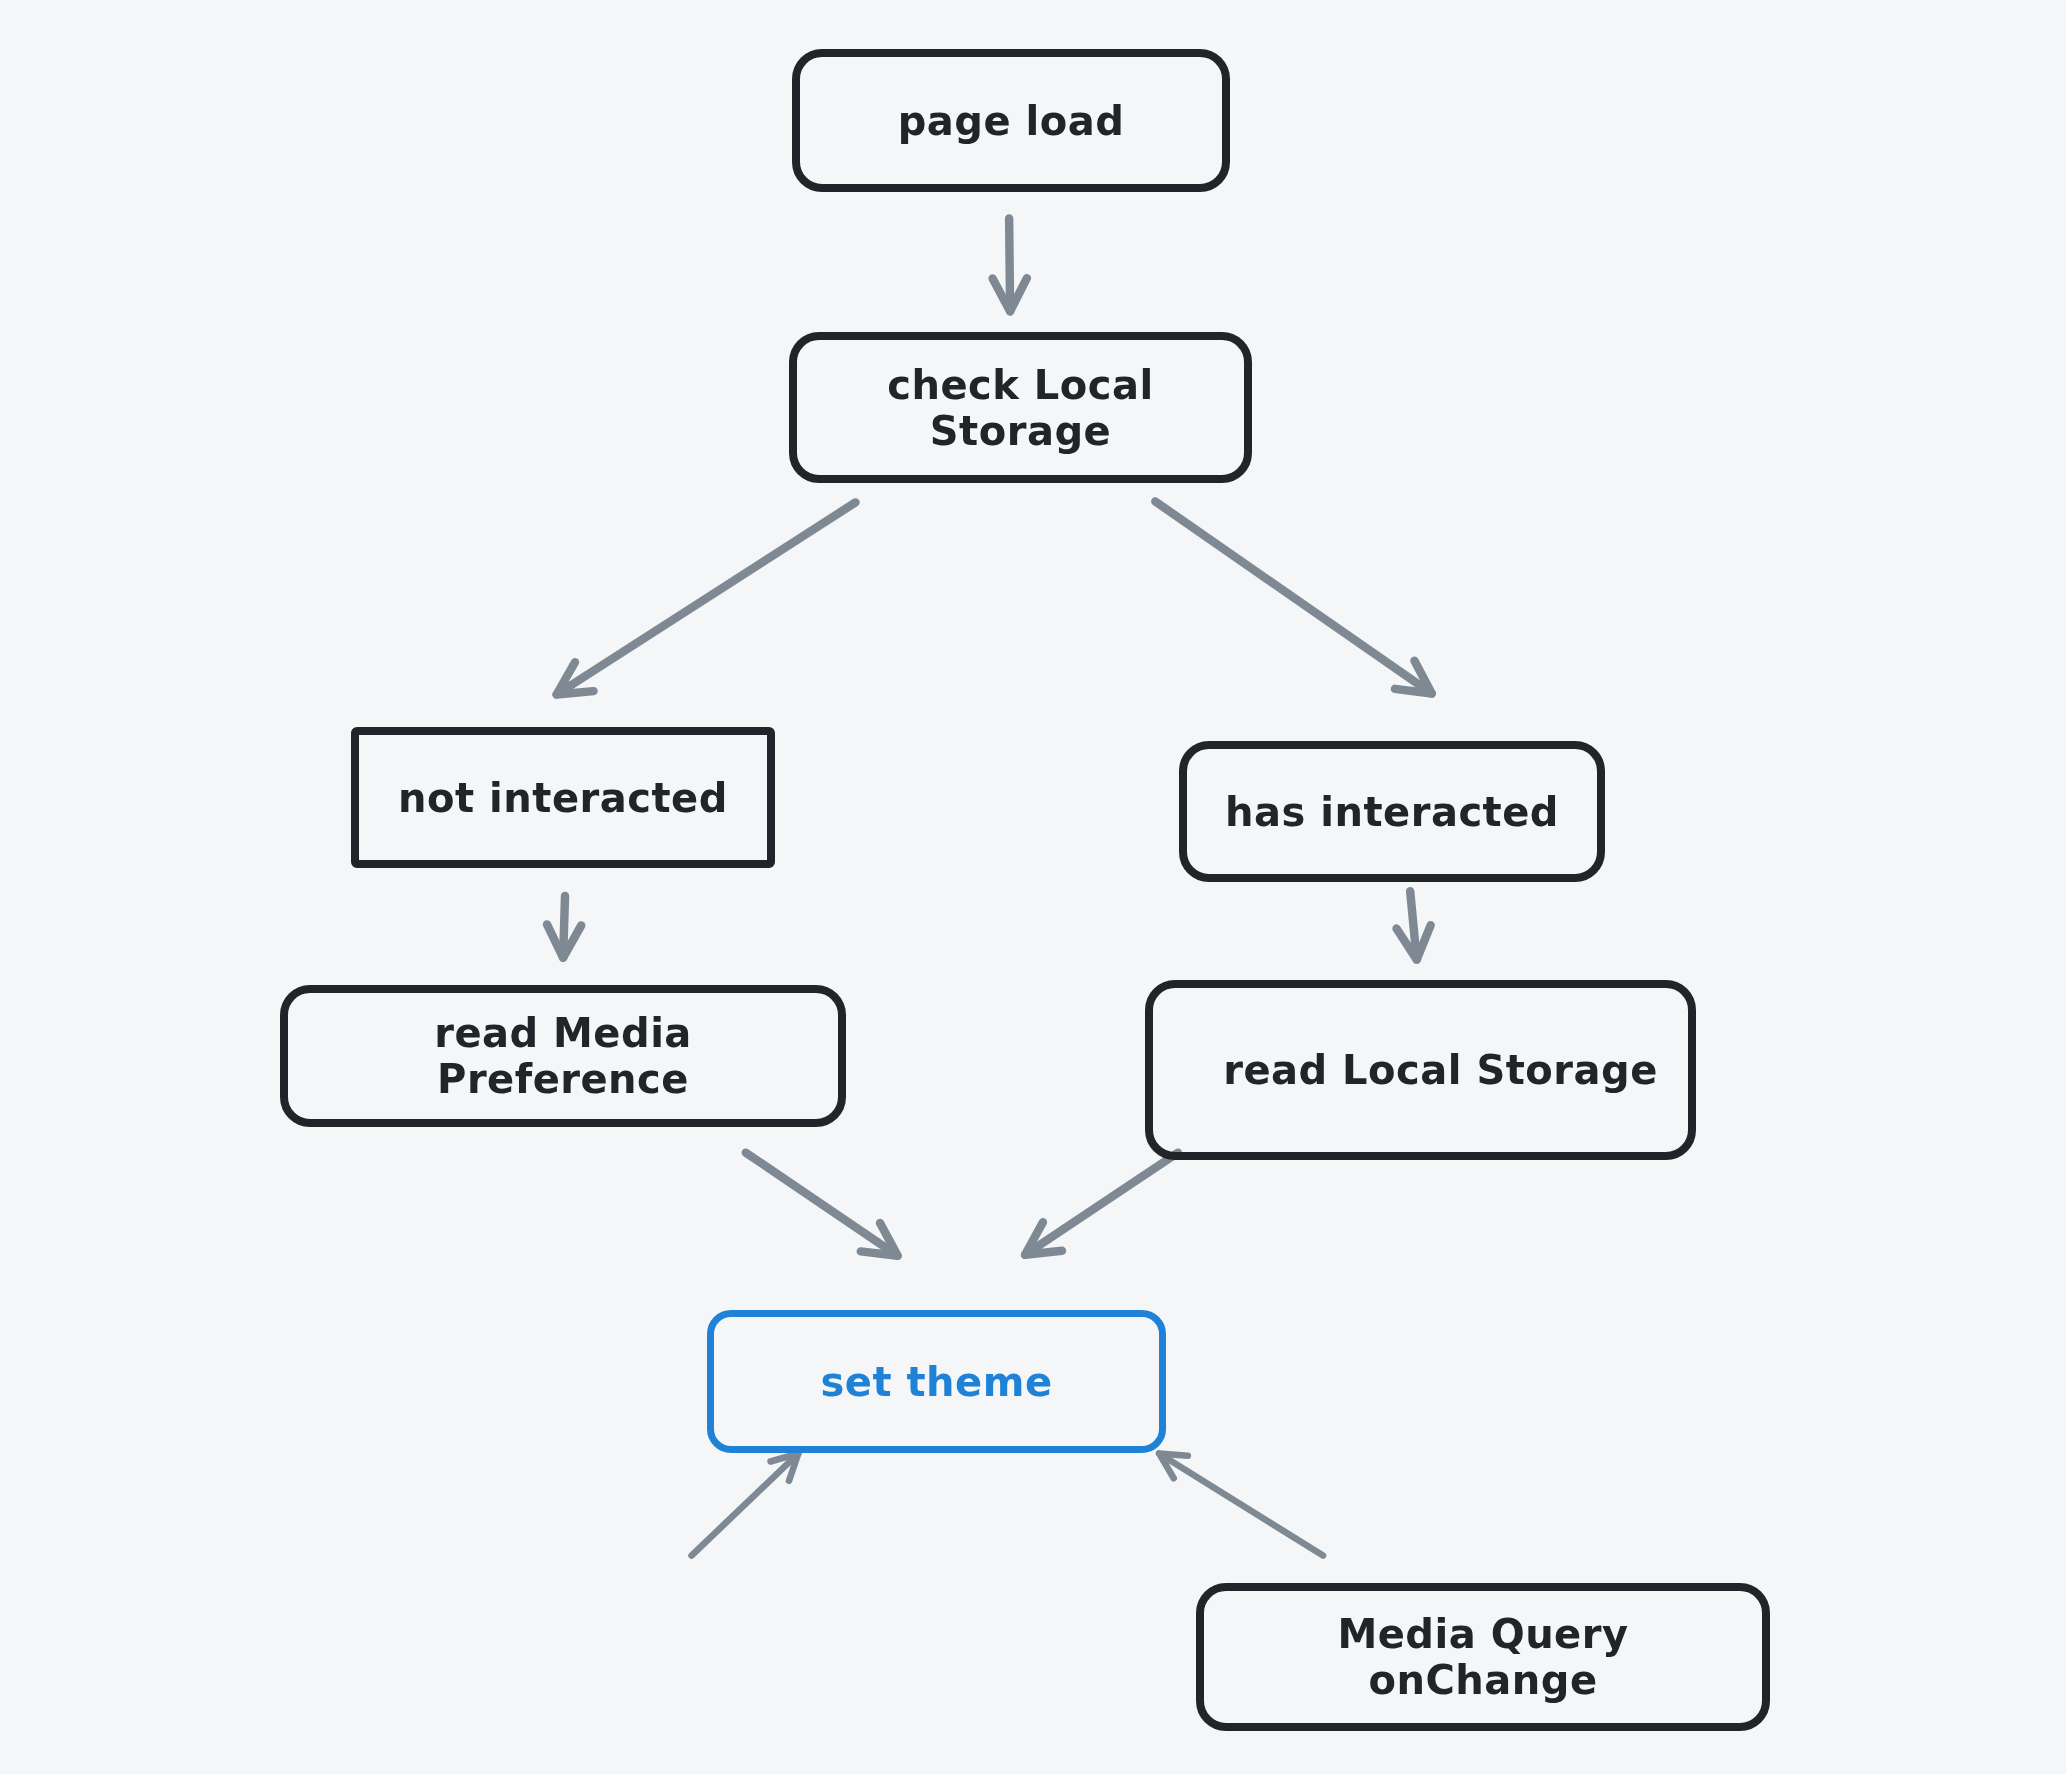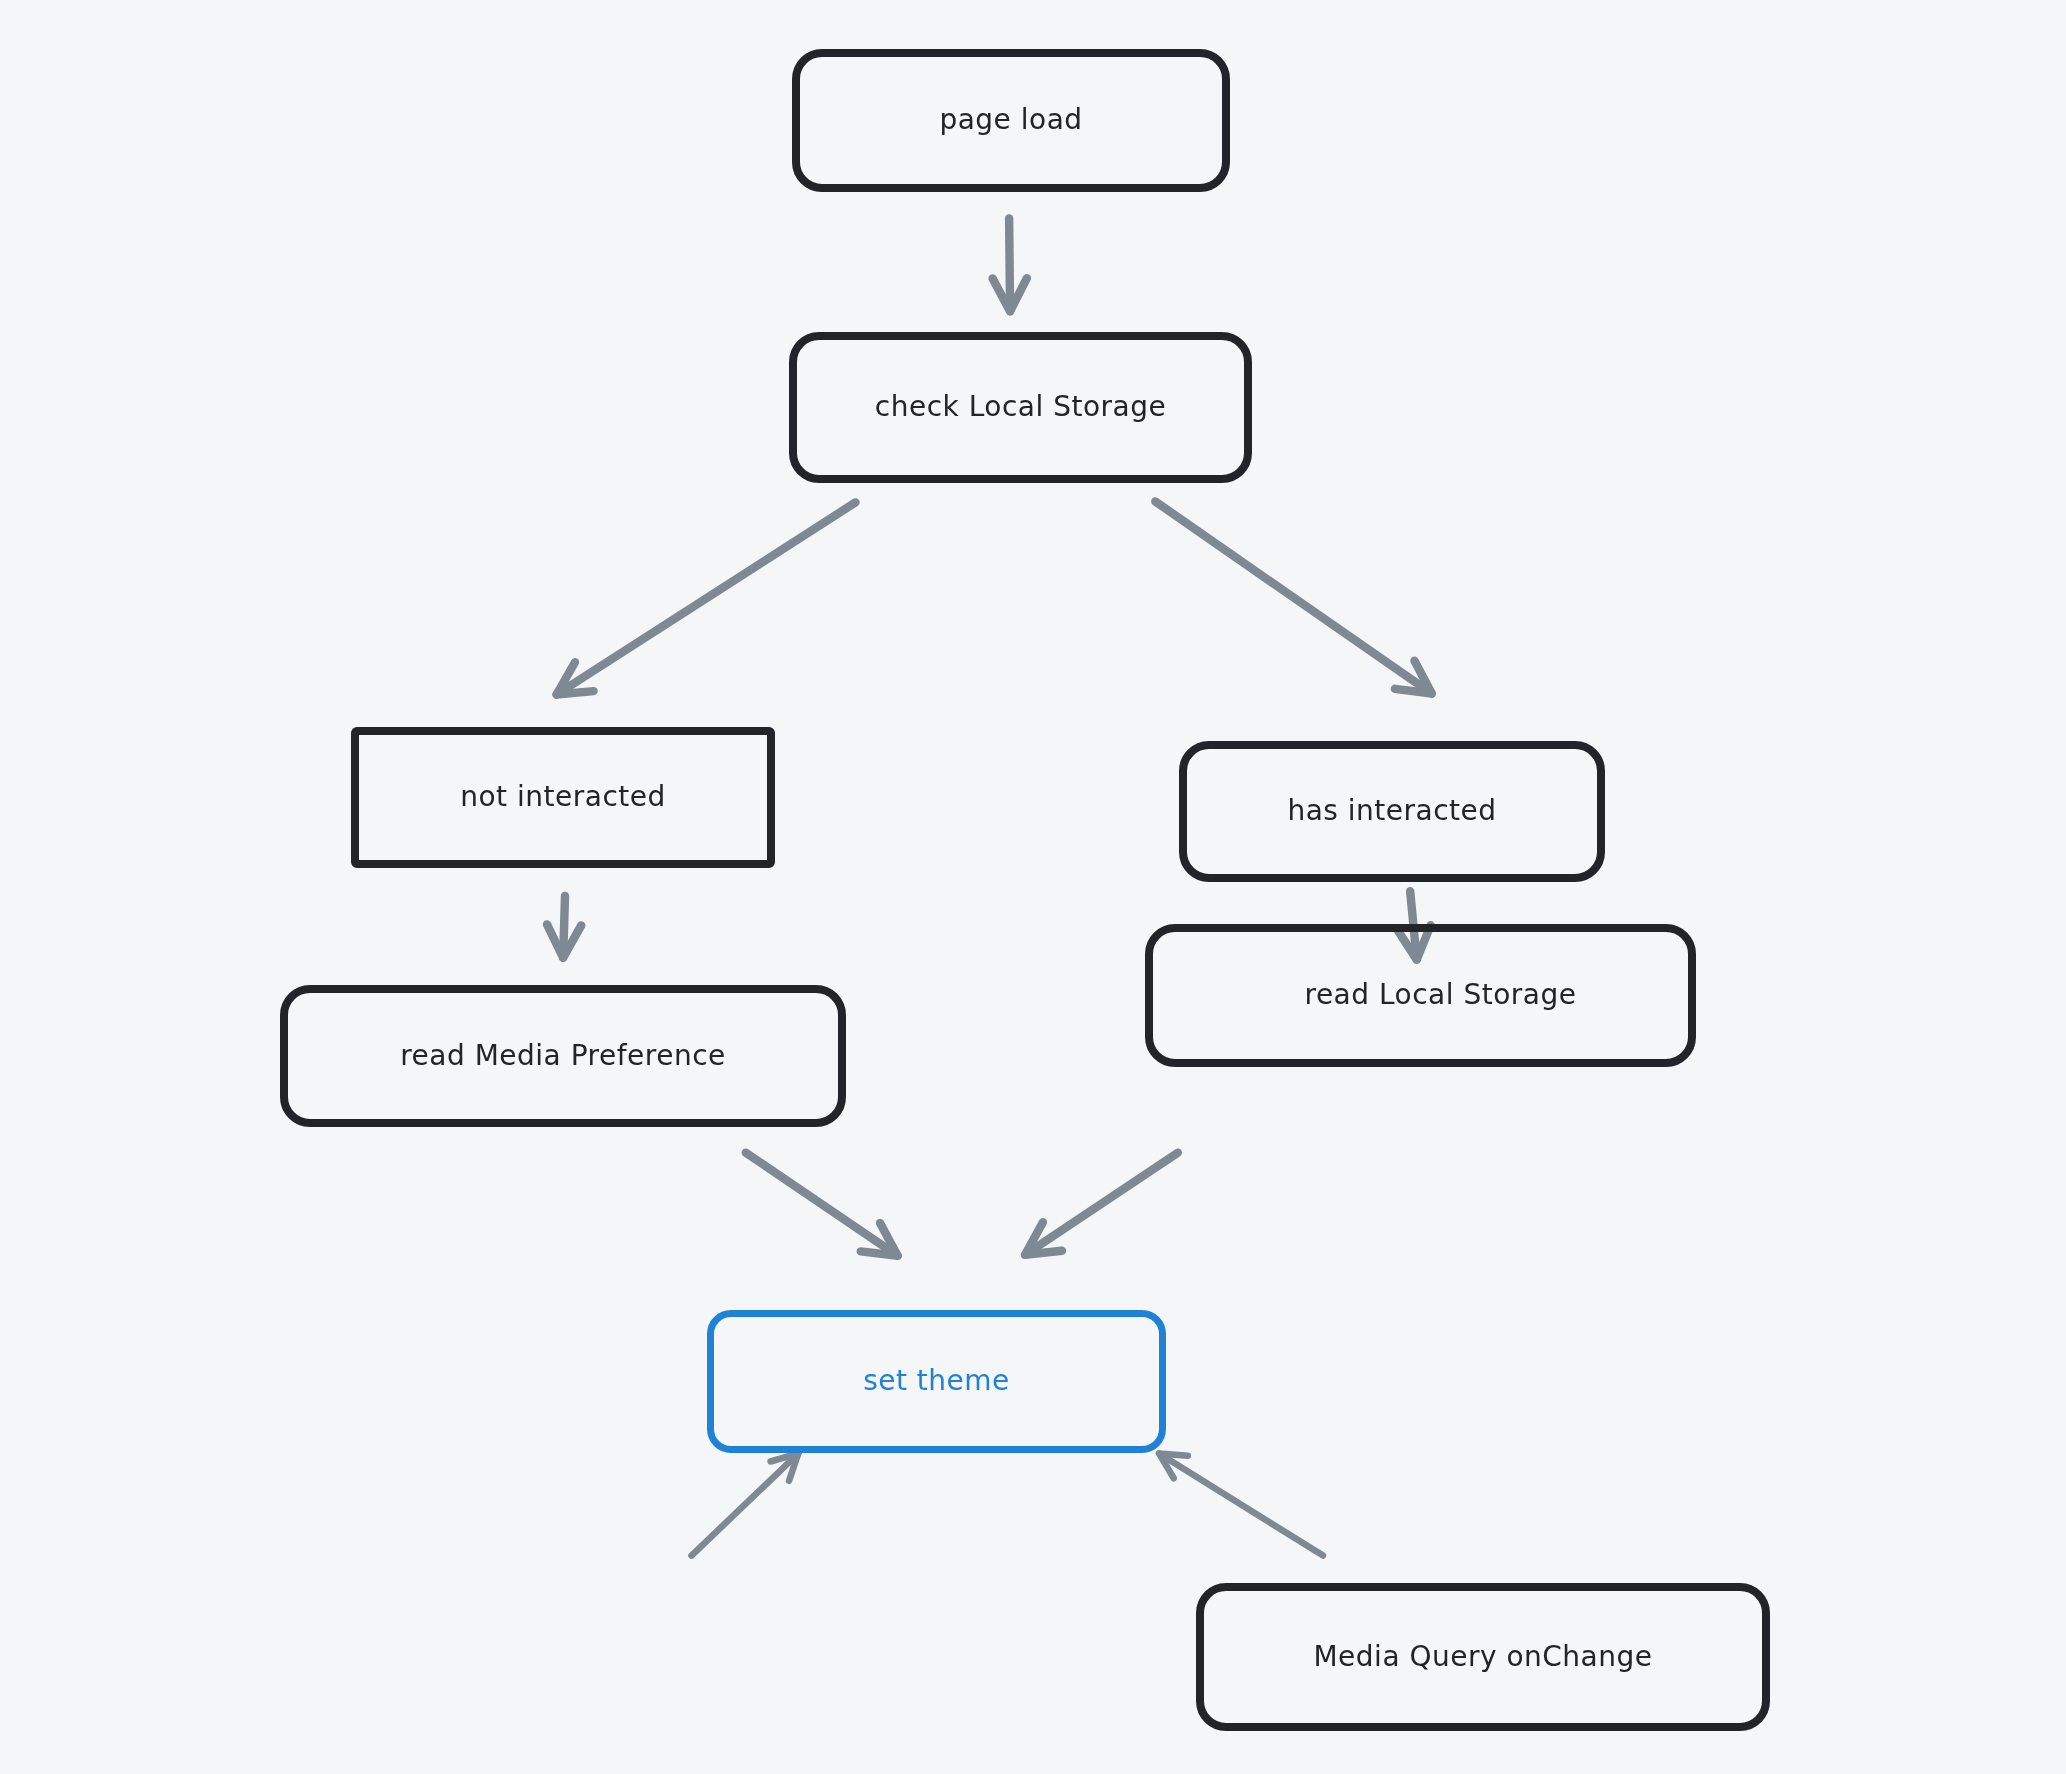--- a/index.html
+++ b/index.html
@@ -27,22 +27,22 @@
     box-sizing: border-box;
     border: 8.4px solid var(--ink, #212428);
     border-radius: 30px;
     background: transparent;
     display: flex;
     align-items: center;
     justify-content: center;
     text-align: center;
   }
   .node-label {
-    font-size: 28px;
-    font-weight: 400;
+    font-size: 40px;
+    font-weight: 700;
     color: var(--ink, #212428);
     letter-spacing: 0.5px;
     padding: 0 19px;
     line-height: 1.15;
   }
   .node.accent {
     border-color: var(--accent, #2082d6);
     border-width: 7.5px;
     border-radius: 24px;
   }
@@ -100,21 +100,21 @@
     </div>
     <div class="node" style="left: 351px; top: 727px; width: 424px; height: 141px; border-radius: 6px;">
       <span class="node-label">not interacted</span>
     </div>
     <div class="node" style="left: 1179px; top: 725px; width: 426px; height: 141px; margin-top: 16px;">
       <span class="node-label">has interacted</span>
     </div>
     <div class="node" style="left: 280px; top: 985px; width: 566px; height: 142px;">
       <span class="node-label">read Media Preference</span>
     </div>
-    <div class="node" style="left: 1145px; top: 924px; width: 551px; height: 143px; padding-left: 40px;">
+    <div class="node" style="left: 1145px; top: 980px; width: 551px; height: 180px; padding-left: 40px;">
       <span class="node-label">read Local Storage</span>
     </div>
     <div class="node accent" style="left: 707px; top: 1310px; width: 459px; height: 143px;">
       <span class="node-label">set theme</span>
     </div>
     <div class="node" style="left: 1196px; top: 1583px; width: 574px; height: 148px;">
       <span class="node-label">Media Query onChange</span>
     </div>
   </div>
 

